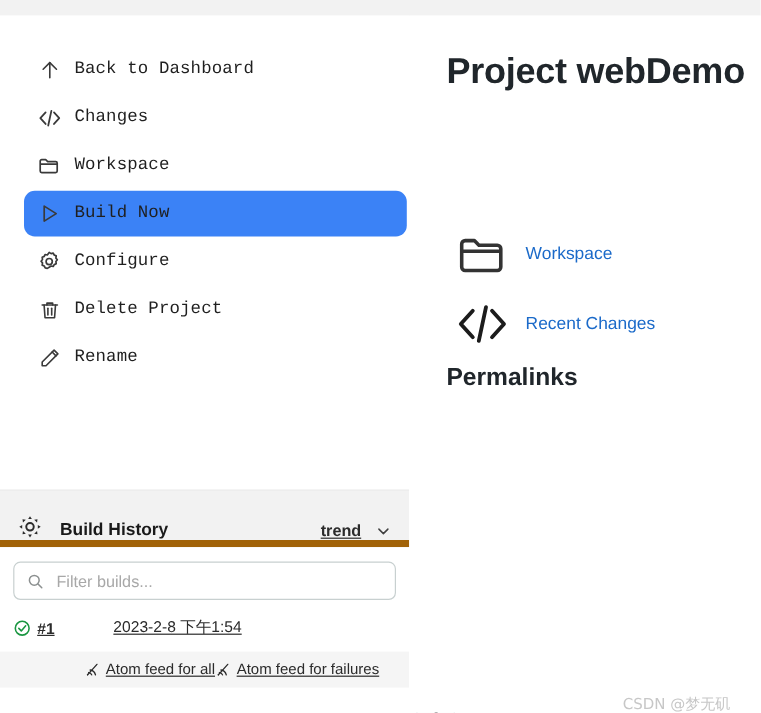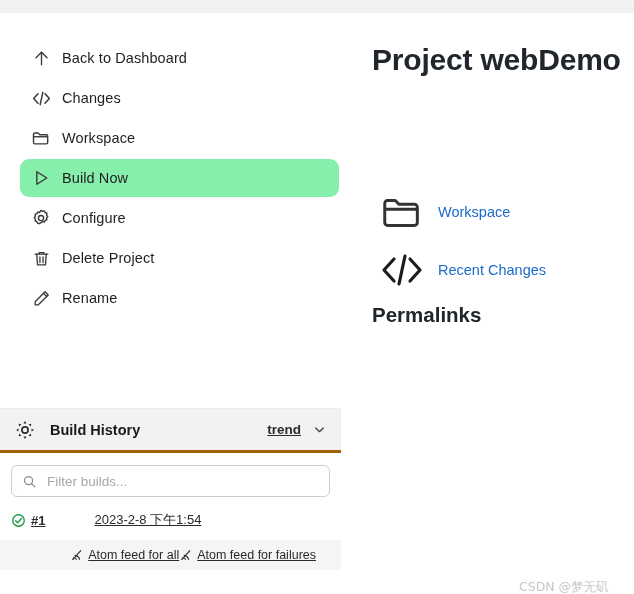--- a/index.html
+++ b/index.html
@@ -40,35 +40,36 @@
     width: 341px;
     height: 581px;
     background: #ffffff;
   }
 
   .nav-list {
     position: absolute;
     left: 0;
     top: 24px;
     width: 341px;
+    font-family: Liberation Mono, monospace;
   }
 
   .nav-item {
     display: flex;
     align-items: center;
     height: 38px;
     margin: 2px 2px 2px 20px;
     width: 319px;
     border-radius: 9px;
     box-sizing: border-box;
     cursor: pointer;
     background: transparent;
   }
   .nav-item.selected { background: #e9e9e9; }
-  .nav-item.hovered  { background: #86efac; }
+  .nav-item.hovered  { background: #3b82f6; }
 
   .nav-icon {
     width: 42px;
     min-width: 42px;
     display: flex;
     align-items: center;
     justify-content: center;
     color: #3a3a3a;
   }
   .nav-icon svg { display: block; }
@@ -82,25 +83,25 @@
 
   
   #build-history {
     position: absolute;
     left: 0;
     top: 395px;
     width: 341px;
   }
   #bh-header {
     display: flex;
-    align-items: center;
+    align-items: flex-end;
     height: 41px;
     background: #f2f2f2;
     border-top: 1px solid #ececec;
-    border-bottom: 3px solid #a16207;
+    border-bottom: 6px solid #a16207;
     padding: 0 14px 0 0;
   }
   #bh-header .bh-icon {
     width: 50px;
     min-width: 50px;
     display: flex;
     align-items: center;
     justify-content: center;
   }
   #bh-title {

